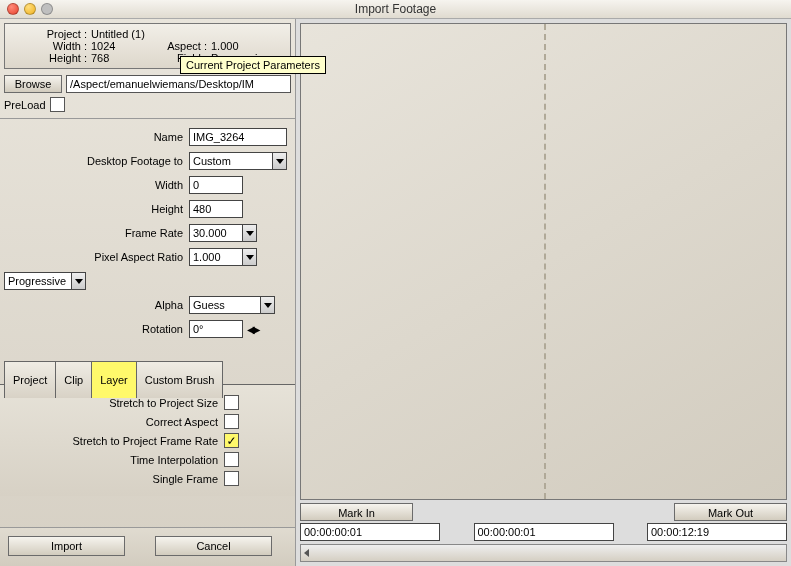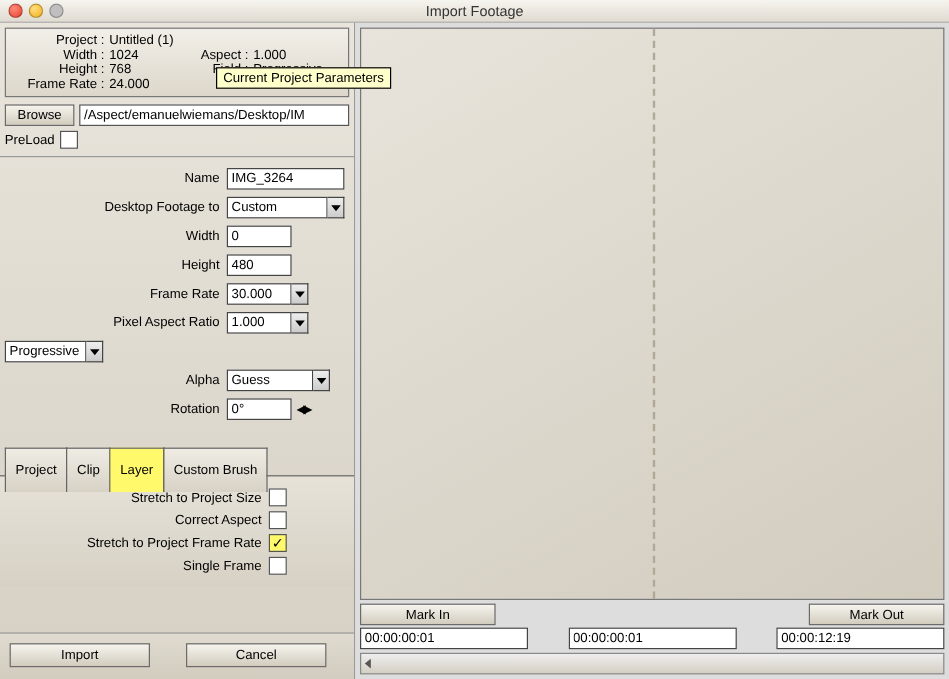--- a/index.html
+++ b/index.html
@@ -85,24 +85,20 @@
         <span style="width:60px">1024</span>
         <span class="projlbl2">Aspect :</span>
         <span>1.000</span>
       </div>
       <div class="projrow">
         <span class="projlbl">Height :</span>
         <span style="width:60px">768</span>
         <span class="projlbl2">Field :</span>
         <span>Progressive</span>
       </div>
-      <div class="projrow">
-        <span class="projlbl">Frame Rate :</span>
-        <span>24.000</span>
-      </div>
     </div>
 
     <div class="browserow">
       <div class="btn" style="width:58px">Browse</div>
       <div class="browsepath">/Aspect/emanuelwiemans/Desktop/IM</div>
     </div>
     <div class="preloadrow">
       <span>PreLoad</span>
       <span class="chk"></span>
     </div>
@@ -185,20 +181,24 @@
           <span class="optlbl">Correct Aspect</span>
           <span class="chk"></span>
         </div>
       <div class="optrow">
           <span class="optlbl">Stretch to Project Frame Rate</span>
           <span class="chk on">
             <span class="chkmark">✓</span>
           </span>
         </div>
       <div class="optrow">
+          <span class="optlbl">Time Interpolation</span>
+          <span class="chk"></span>
+        </div>
+      <div class="optrow">
           <span class="optlbl">Single Frame</span>
           <span class="chk"></span>
         </div>
     </div>
 
     <div class="spacer"></div>
     <div class="bottomrow">
       <div class="btn">Import</div>
       <div class="btn">Cancel</div>
     </div>

